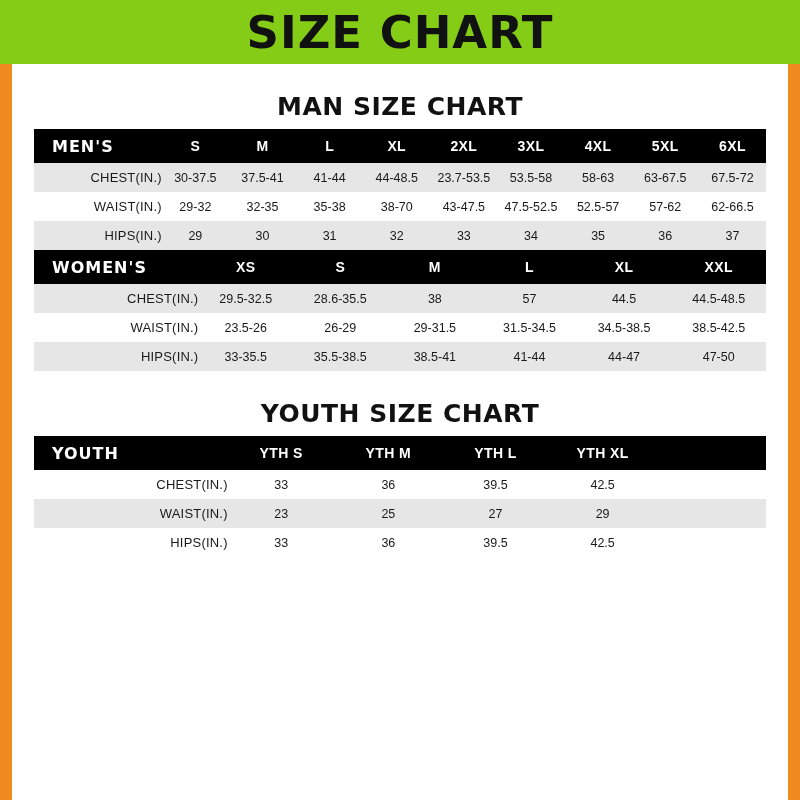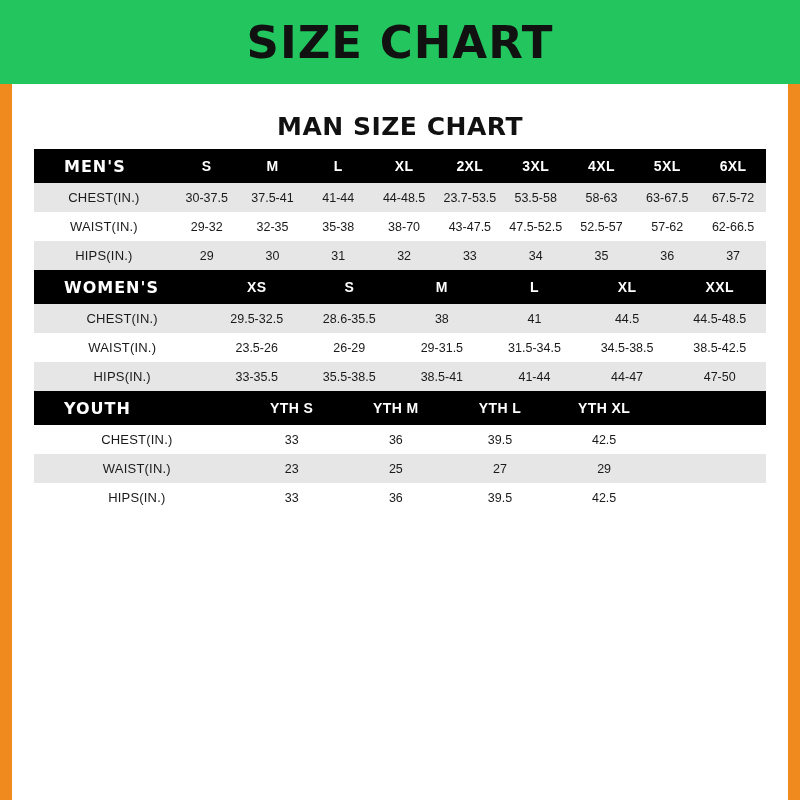--- a/index.html
+++ b/index.html
@@ -19,22 +19,22 @@
     height: 800px;
     position: relative;
     box-sizing: border-box;
     border-left: 12px solid #f08a1e;
     border-right: 12px solid #f08a1e;
     background: #ffffff;
     display: flex;
     flex-direction: column;
   }
   .banner {
-    background: #22c55e;
-    height: 84px;
+    background: #84cc16;
+    height: 64px;
     display: flex;
     align-items: center;
     justify-content: center;
     flex: none;
     margin-left: -12px;
     margin-right: -12px;
   }
   .banner-title {
     font-family: "DejaVu Sans", sans-serif;
     font-weight: bold;
@@ -75,31 +75,31 @@
   thead th {
     background: #000000;
     color: #ffffff;
     font-weight: bold;
     height: 34px;
     font-size: 14px;
     letter-spacing: 0.4px;
   }
   thead th.rowlabel-head {
     text-align: left;
-    padding-left: 30px;
+    padding-left: 18px;
     font-size: 16px;
     font-family: "DejaVu Sans", sans-serif;
     letter-spacing: 1px;
   }
   tbody tr.odd td { background: #e6e6e6; }
   tbody tr.even td { background: #ffffff; }
   td.rowlabel {
     font-size: 13px;
     letter-spacing: 0.2px;
-    text-align: center;
+    text-align: right;
   }
   .men-table td.rowlabel { padding-left: 0; }
   .footer-note {
     color: #e23a15;
     font-size: 15.5px;
     line-height: 1.45;
     padding: 6px 14px 10px 14px;
     text-align: left;
   }
   .spacer { flex: 1 1 auto; }
@@ -182,21 +182,21 @@
           <th>XL</th>
           <th>XXL</th>
         </tr>
       </thead>
       <tbody>
         <tr class="odd">
           <td class="rowlabel">CHEST(IN.)</td>
           <td>29.5-32.5</td>
           <td>28.6-35.5</td>
           <td>38</td>
-          <td>41</td>
+          <td>57</td>
           <td>44.5</td>
           <td>44.5-48.5</td>
         </tr>
         <tr class="even">
           <td class="rowlabel">WAIST(IN.)</td>
           <td>23.5-26</td>
           <td>26-29</td>
           <td>29-31.5</td>
           <td>31.5-34.5</td>
           <td>34.5-38.5</td>
@@ -207,20 +207,21 @@
           <td>33-35.5</td>
           <td>35.5-38.5</td>
           <td>38.5-41</td>
           <td>41-44</td>
           <td>44-47</td>
           <td>47-50</td>
         </tr>
       </tbody>
     </table>
 
+    <div class="section-title">YOUTH SIZE CHART</div>
     <table class="youth-table">
       <thead>
         <tr>
           <th class="rowlabel-head" style="width:24%">YOUTH</th>
           <th>YTH S</th>
           <th>YTH M</th>
           <th>YTH L</th>
           <th>YTH XL</th>
           <th style="background:#000000;width:15%"></th>
         </tr>

